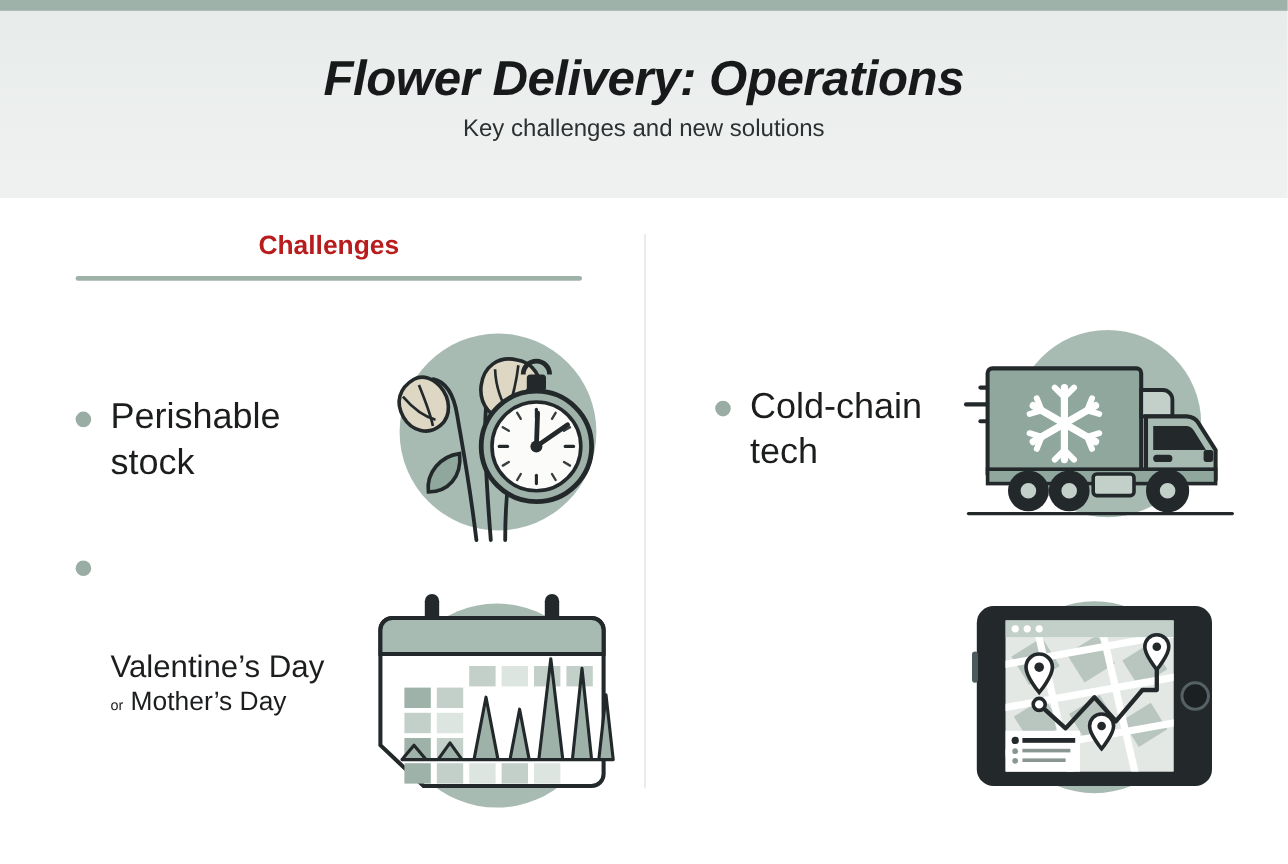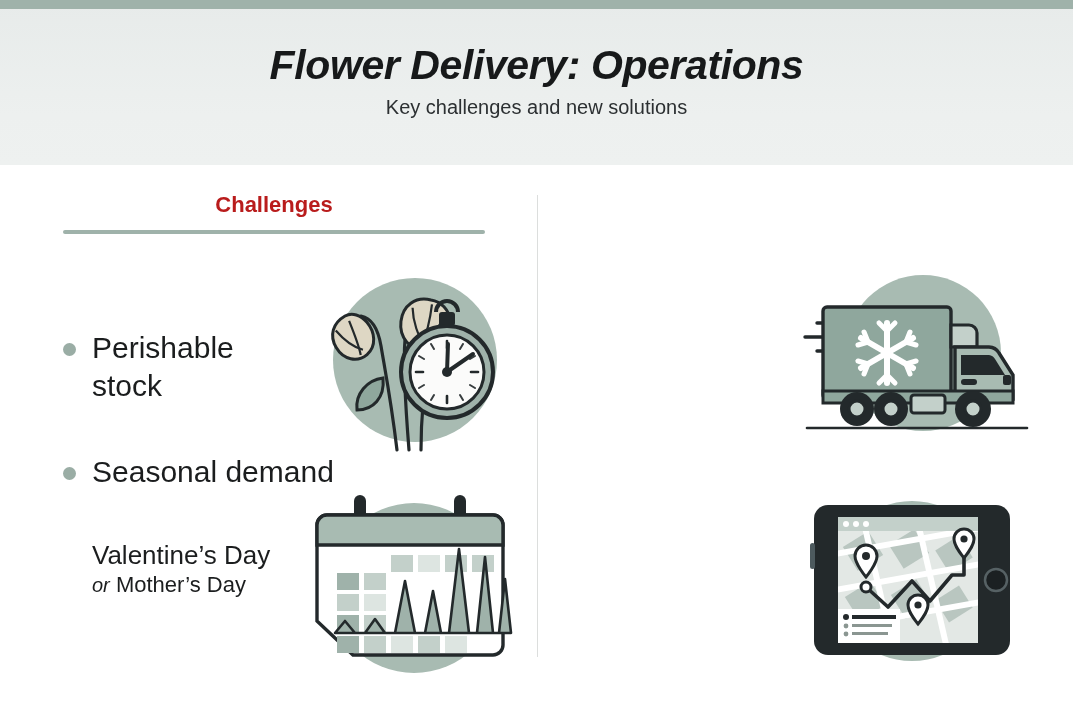--- a/index.html
+++ b/index.html
@@ -131,22 +131,21 @@
   }
   .subcap-line1 {
     font-size: 26px;
     line-height: 1.2;
   }
   .subcap-line2 {
     font-size: 22px;
     line-height: 1.3;
   }
   .subcap-or {
-    font-size: 20px;
-    font-style: italic;
+    font-size: 12px;
   }
 
   
   .illus {
     position: absolute;
   }
 </style>
 </head>
 <body>
 
@@ -227,21 +226,20 @@
           </g>
           <line x1="0" y1="36" x2="1" y2="8" stroke="#23292b" stroke-width="4" stroke-linecap="round"></line>
           <line x1="0" y1="36" x2="26" y2="18" stroke="#23292b" stroke-width="4" stroke-linecap="round"></line>
           <circle cx="0" cy="36" r="5" fill="#23292b"></circle>
         </g>
       </svg>
     </div>
 
     <div class="bullet-row" style="left:26px; top:288px; width:400px;">
       <span class="bullet-dot"></span>
-      <span class="bullet-text">Seasonal demand</span>
     </div>
 
     <div class="subcap" style="left:55px; top:375px;">
       <div class="subcap-line1">Valentine’s Day</div>
       <div class="subcap-line2">
         <span class="subcap-or">or</span>
         <span>Mother’s Day</span>
       </div>
     </div>
 
@@ -277,20 +275,25 @@
 
         <path d="M54 172 l-36 -34 h26 a10 10 0 0 1 10 10 z" fill="#c3d0ca" stroke="#23292b" stroke-width="3.2" stroke-linejoin="round" transform="translate(150,0) scale(-1,1) translate(-205,0)"></path>
       </svg>
     </div>
 
   </div>
 
   <div class="column col-right">
 
 
+    <div class="bullet-row" style="left:26px; top:155px; width:250px;">
+      <span class="bullet-dot"></span>
+      <span class="bullet-text">Cold-chain
+tech</span>
+    </div>
 
     <div class="illus" style="left:225px; top:98px;">
       <svg width="240" height="190" viewBox="0 0 240 190">
         <circle cx="128" cy="90" r="78" fill="#a8bbb2"></circle>
 
         <g stroke="#23292b" stroke-width="3.4" stroke-linecap="round">
           <line x1="22" y1="60" x2="64" y2="60"></line>
           <line x1="10" y1="74" x2="62" y2="74"></line>
           <line x1="22" y1="88" x2="58" y2="88"></line>
         </g>

